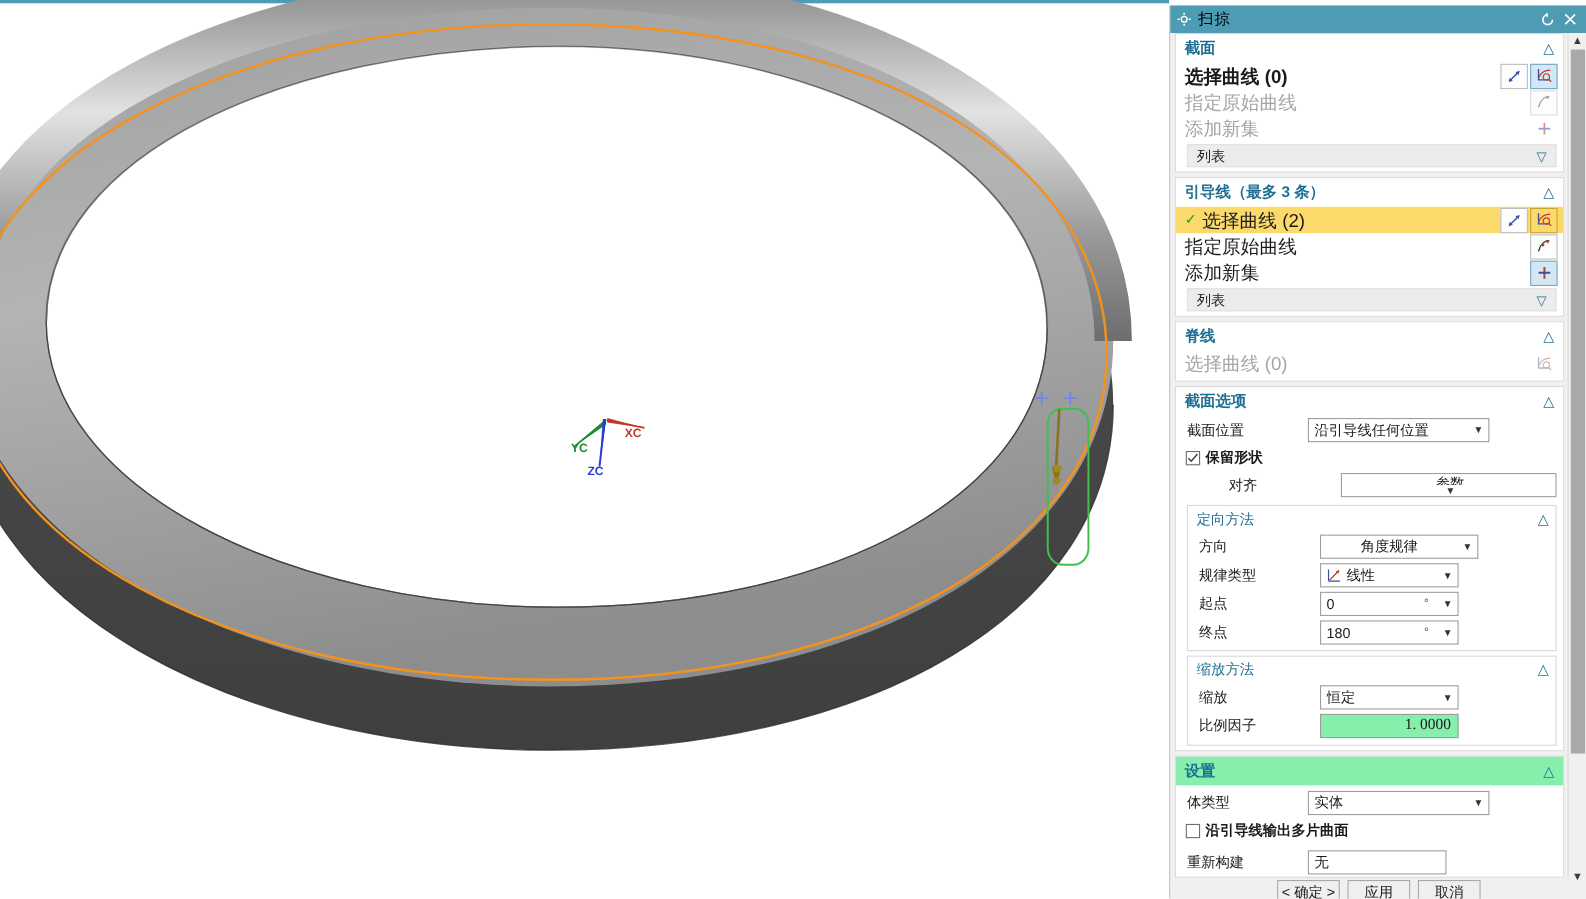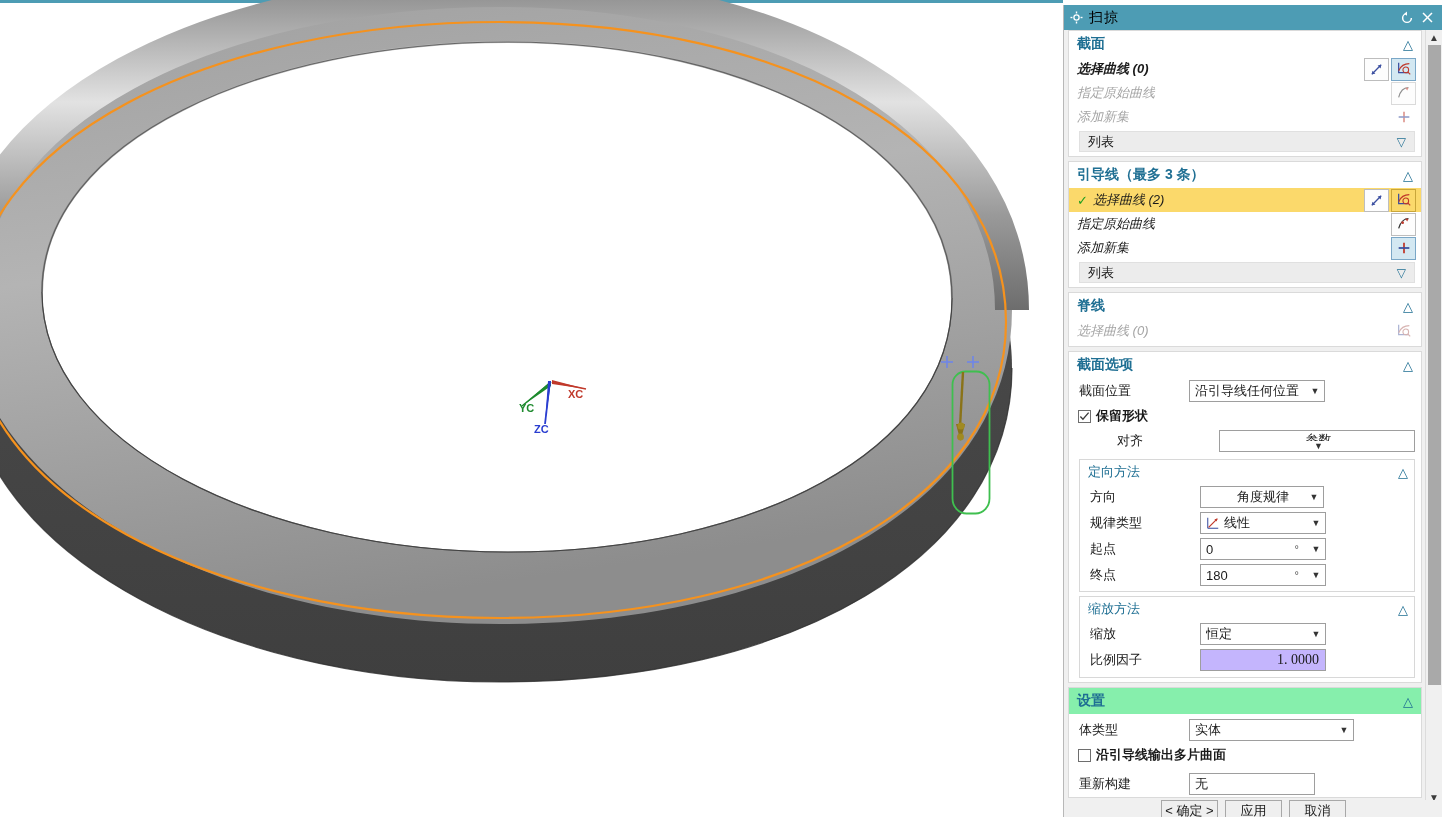--- a/index.html
+++ b/index.html
@@ -91,21 +91,21 @@
     padding: 0 8px; color: #1f6f93; font-size: 14px; font-weight: bold;
     cursor: pointer;
   }
   .ghead.tint { background: #86efac; }
   .ghead .gspace { flex: 1; }
   .ghead .chev { color: #1f6f93; font-size: 13px; font-weight: bold; }
 
   .selrow { display: flex; align-items: center; min-height: 24px; padding: 0 0 0 8px; }
   .selrow.hl { background: #fbd96b; }
   .selrow .chk { color: #1e9e1e; font-size: 13px; font-weight: bold; margin-right: 5px; }
-  .selrow .txt { font-size: 13px; font-weight: bold; font-style: italic; }
+  .selrow .txt { font-size: 17px; font-weight: bold; }
   .selrow .txt.dim { color: #a5a5a5; font-weight: normal; }
   .selrow .grow { flex: 1; }
 
   .iconbtn {
     width: 25px; height: 23px; border: 1px solid #bdbdbd; background: #fdfdfd;
     display: flex; align-items: center; justify-content: center;
     margin-right: 2px; cursor: pointer;
   }
   .iconbtn.nb { border-color: transparent; background: transparent; }
   .iconbtn.active { border: 1px solid #7aa7c7; background: #d3e8f2; }
@@ -125,21 +125,21 @@
     height: 22px; border: 1px solid #9e9e9e; background: #ffffff;
     display: flex; align-items: center; padding: 0 2px 0 5px;
     font-size: 13px; cursor: pointer; position: relative;
   }
   .combo .cv { flex: 1; overflow: hidden; white-space: nowrap; }
   .combo .unit { color: #555; font-size: 11px; padding-right: 10px; }
   .combo .caret { width: 14px; text-align: center; font-size: 9px; color: #333; }
   .combo .licon { margin-right: 4px; display: flex; align-items: center; }
 
   .numbox {
-    height: 22px; border: 1px solid #9e9e9e; background: #c4b5fd;
+    height: 22px; border: 1px solid #9e9e9e; background: #86efac;
     display: flex; align-items: center; justify-content: flex-end;
     padding: 0 6px; font-size: 14px;
     font-family: "Liberation Serif", serif;
   }
 
   .cbline { display: flex; align-items: center; padding: 3px 6px 3px 9px; }
   .cbox {
     width: 13px; height: 13px; border: 1px solid #6e6e6e; background: #fff;
     margin-right: 5px; display: flex; align-items: center; justify-content: center;
     cursor: pointer; flex: none;
@@ -514,21 +514,21 @@
       <div class="group">
         <div class="ghead">
           <span>截面选项</span>
           <span class="gspace"></span>
           <span class="chev">△</span>
         </div>
 
         <div class="frow">
           <span class="flbl">截面位置</span>
           <span class="fctl">
-            <span class="combo" style="width:136px;display:flex;">
+            <span class="combo" style="width:165px;display:flex;">
               <span class="cv">沿引导线任何位置</span>
               <span class="caret">▼</span>
             </span>
           </span>
         </div>
 
         <div class="cbline">
           <span class="cbox">
             <svg width="11" height="11" viewBox="0 0 12 12">
               <polyline points="1.5,6 4.3,9 10.5,1.8" fill="none" stroke="#3a3a3a" stroke-width="1.4"></polyline>
@@ -550,21 +550,21 @@
         <div class="subgroup">
           <div class="subhead">
             <span>定向方法</span>
             <span class="grow"></span>
             <span class="chev">△</span>
           </div>
 
           <div class="frow">
             <span class="flbl">方向</span>
             <span class="fctl">
-              <span class="combo" style="width:124px;display:flex;padding-left:36px;">
+              <span class="combo" style="width:144px;display:flex;padding-left:36px;">
                 <span class="cv">角度规律</span>
                 <span class="caret">▼</span>
               </span>
             </span>
           </div>
 
           <div class="frow">
             <span class="flbl">规律类型</span>
             <span class="fctl">
               <span class="combo" style="width:126px;display:flex;">

